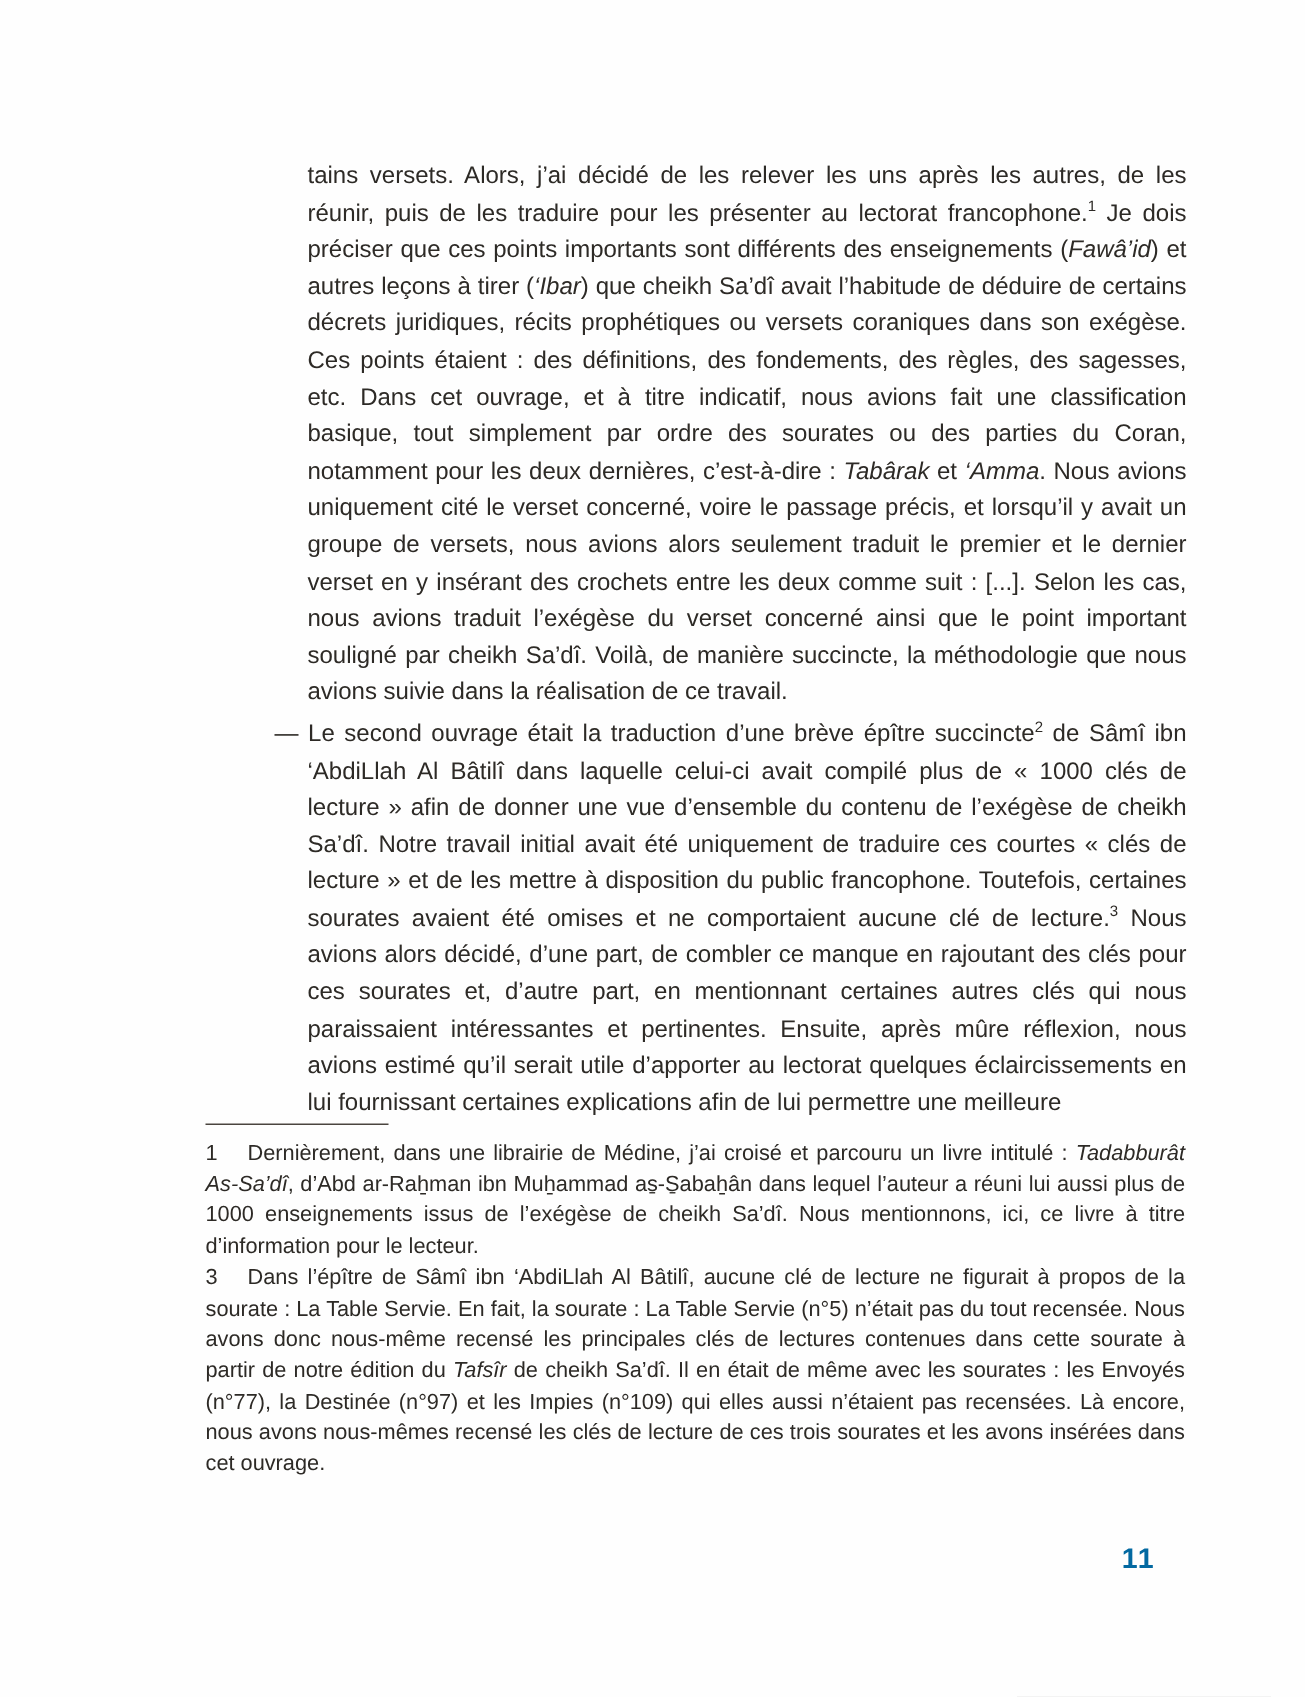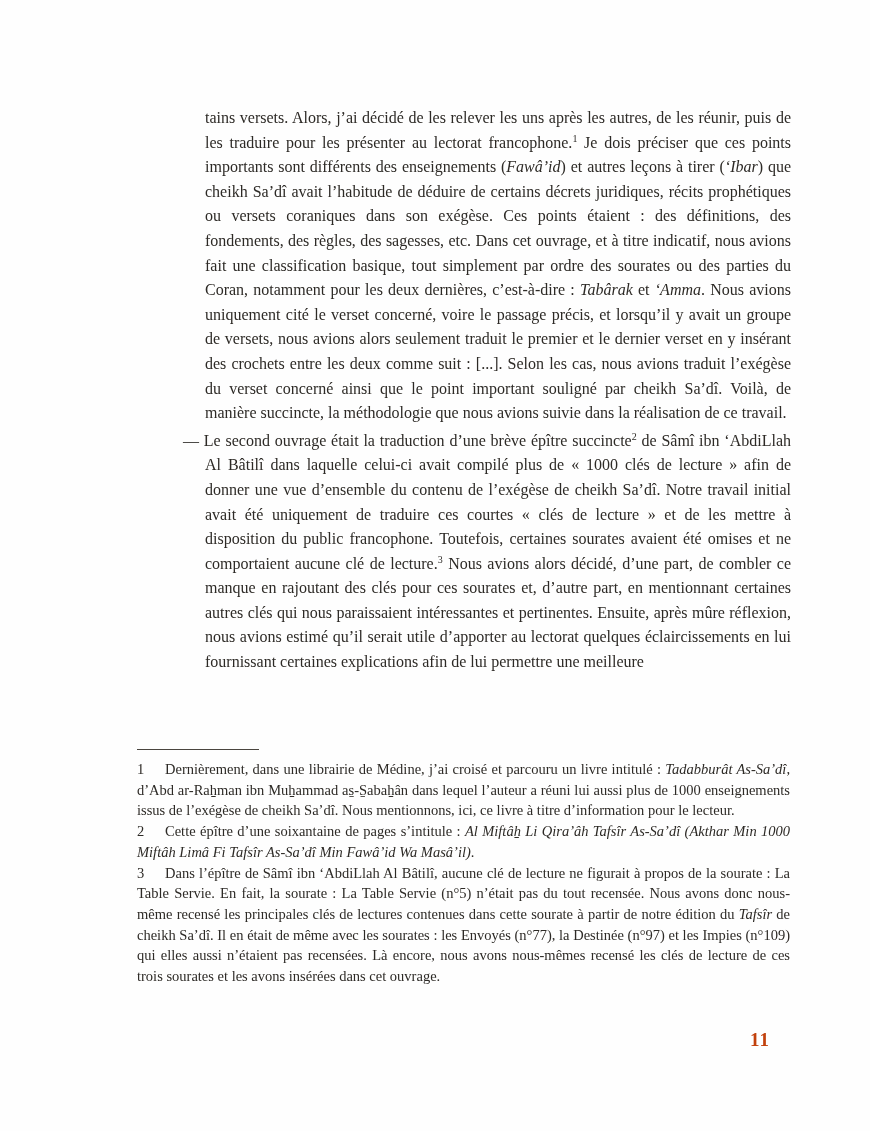--- a/index.html
+++ b/index.html
@@ -5,21 +5,21 @@
   html, body {
     margin: 0;
     padding: 0;
     background: #e9e9e9;
   }
   .page {
     position: relative;
     width: 870px;
     height: 1131px;
     background: #fefefe;
-    font-family: Liberation Serif, serif;
+    font-family: Liberation Sans, sans-serif;
     color: #2d2a26;
     overflow: hidden;
     box-sizing: border-box;
   }
   .body-text {
     position: absolute;
     left: 205px;
     top: 106px;
     width: 586px;
     font-size: 16px;
@@ -61,37 +61,36 @@
   }
   .page-number {
     position: absolute;
     top: 1029px;
     left: 728px;
     width: 42px;
     text-align: right;
     font-size: 19px;
     font-weight: 700;
     letter-spacing: 1px;
-    color: #c2410c;
+    color: #0369a1;
   }
 </style>
 </head>
 <body>
 
 <div class="page">
 
   <div class="body-text">
       <div class="para"><span>tains versets. Alors, j’ai décidé de les relever les uns après les autres, de les réunir, puis de les traduire pour les présenter au lectorat francophone.</span><sup class="fnref">1</sup><span> Je dois préciser que ces points importants sont différents des enseignements (</span><span class="it">Fawâ’id</span><span>) et autres leçons à tirer (</span><span class="it">‘Ibar</span><span>) que cheikh Sa’dî avait l’habitude de déduire de certains décrets juridiques, récits prophétiques ou versets coraniques dans son exégèse. Ces points étaient&nbsp;: des définitions, des fondements, des règles, des sagesses, etc. Dans cet ouvrage, et à titre indicatif, nous avions fait une classification basique, tout simplement par ordre des sourates ou des parties du Coran, notamment pour les deux dernières, c’est-à-dire&nbsp;: </span><span class="it">Tabârak</span><span> et </span><span class="it">‘Amma</span><span>. Nous avions uniquement cité le verset concerné, voire le passage précis, et lorsqu’il y avait un groupe de versets, nous avions alors seulement traduit le premier et le dernier verset en y insérant des crochets entre les deux comme suit&nbsp;: [...]. Selon les cas, nous avions traduit l’exégèse du verset concerné ainsi que le point important souligné par cheikh Sa’dî. Voilà, de manière succincte, la méthodologie que nous avions suivie dans la réalisation de ce travail.</span></div>
       <div class="para dash"><span>— Le second ouvrage était la traduction d’une brève épître succincte</span><sup class="fnref">2</sup><span> de Sâmî ibn ‘AbdiLlah Al Bâtilî dans laquelle celui-ci avait compilé plus de «&nbsp;1000 clés de lecture&nbsp;» afin de donner une vue d’ensemble du contenu de l’exégèse de cheikh Sa’dî. Notre travail initial avait été uniquement de traduire ces courtes «&nbsp;clés de lecture&nbsp;» et de les mettre à disposition du public francophone. Toutefois, certaines sourates avaient été omises et ne comportaient aucune clé de lecture.</span><sup class="fnref">3</sup><span> Nous avions alors décidé, d’une part, de combler ce manque en rajoutant des clés pour ces sourates et, d’autre part, en mentionnant certaines autres clés qui nous paraissaient intéressantes et pertinentes. Ensuite, après mûre réflexion, nous avions estimé qu’il serait utile d’apporter au lectorat quelques éclaircissements en lui fournissant certaines explications afin de lui permettre une meilleure</span></div>
     </div>
 
   <div class="footnotes-block">
     <div class="fn-rule"></div>
     <div>
         <div class="footnote"><span class="fn-num">1</span><span>Dernièrement, dans une librairie de Médine, j’ai croisé et parcouru un livre intitulé&nbsp;: </span><span class="it">Tadabburât As-Sa’dî</span><span>, d’Abd ar-Raẖman ibn Muẖammad as̱-S̱abaẖân dans lequel l’auteur a réuni lui aussi plus de 1000 enseignements issus de l’exégèse de cheikh Sa’dî. Nous mentionnons, ici, ce livre à titre d’information pour le lecteur.</span></div>
-        <div class="footnote"><span class="fn-num">2</span><span>Cette épître d’une soixantaine de pages s’intitule&nbsp;: </span><span class="it">Al Miftâẖ Li Qira’âh Tafsîr As-Sa’dî (Akthar Min 1000 Miftâh Limâ Fi Tafsîr As-Sa’dî Min Fawâ’id Wa Masâ’il)</span><span>.</span></div>
         <div class="footnote"><span class="fn-num">3</span><span>Dans l’épître de Sâmî ibn ‘AbdiLlah Al Bâtilî, aucune clé de lecture ne figurait à propos de la sourate&nbsp;: La Table Servie. En fait, la sourate&nbsp;: La Table Servie (n°5) n’était pas du tout recensée. Nous avons donc nous-même recensé les principales clés de lectures contenues dans cette sourate à partir de notre édition du </span><span class="it">Tafsîr</span><span> de cheikh Sa’dî. Il en était de même avec les sourates&nbsp;: les Envoyés (n°77), la Destinée (n°97) et les Impies (n°109) qui elles aussi n’étaient pas recensées. Là encore, nous avons nous-mêmes recensé les clés de lecture de ces trois sourates et les avons insérées dans cet ouvrage.</span></div>
       </div>
   </div>
 
   <div class="page-number">11</div>
 
 </div>
 
 </body></html>

